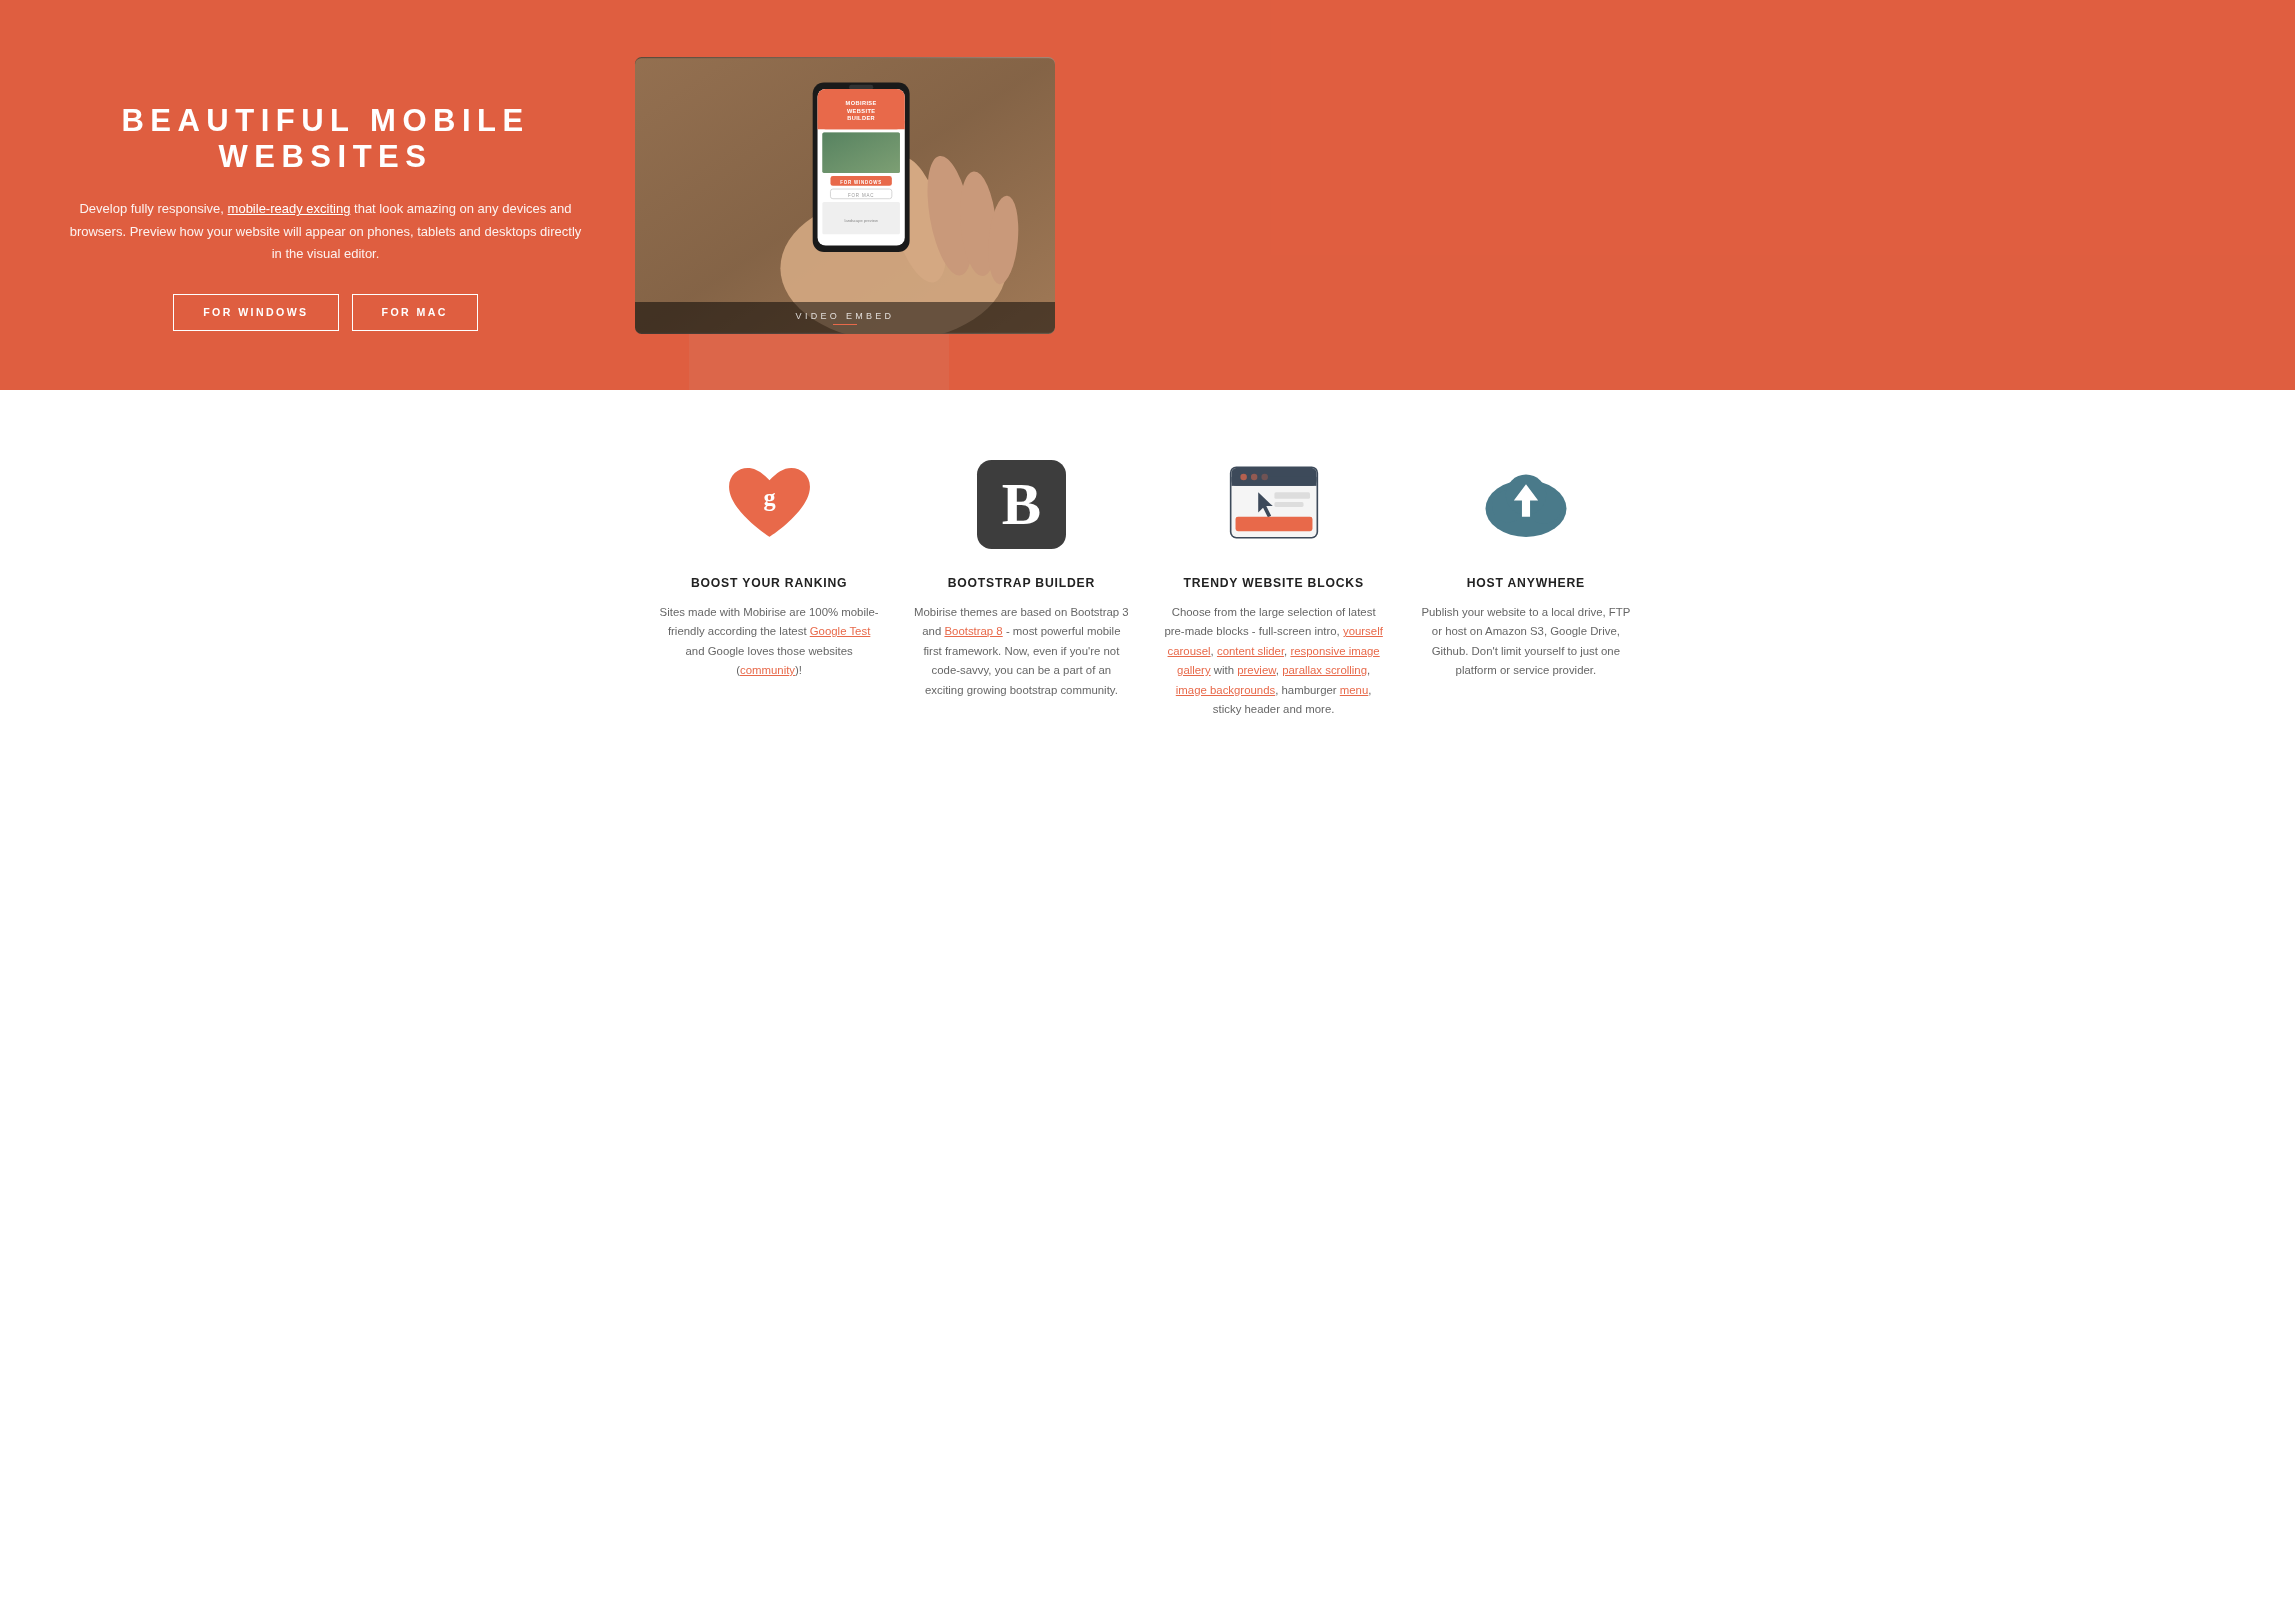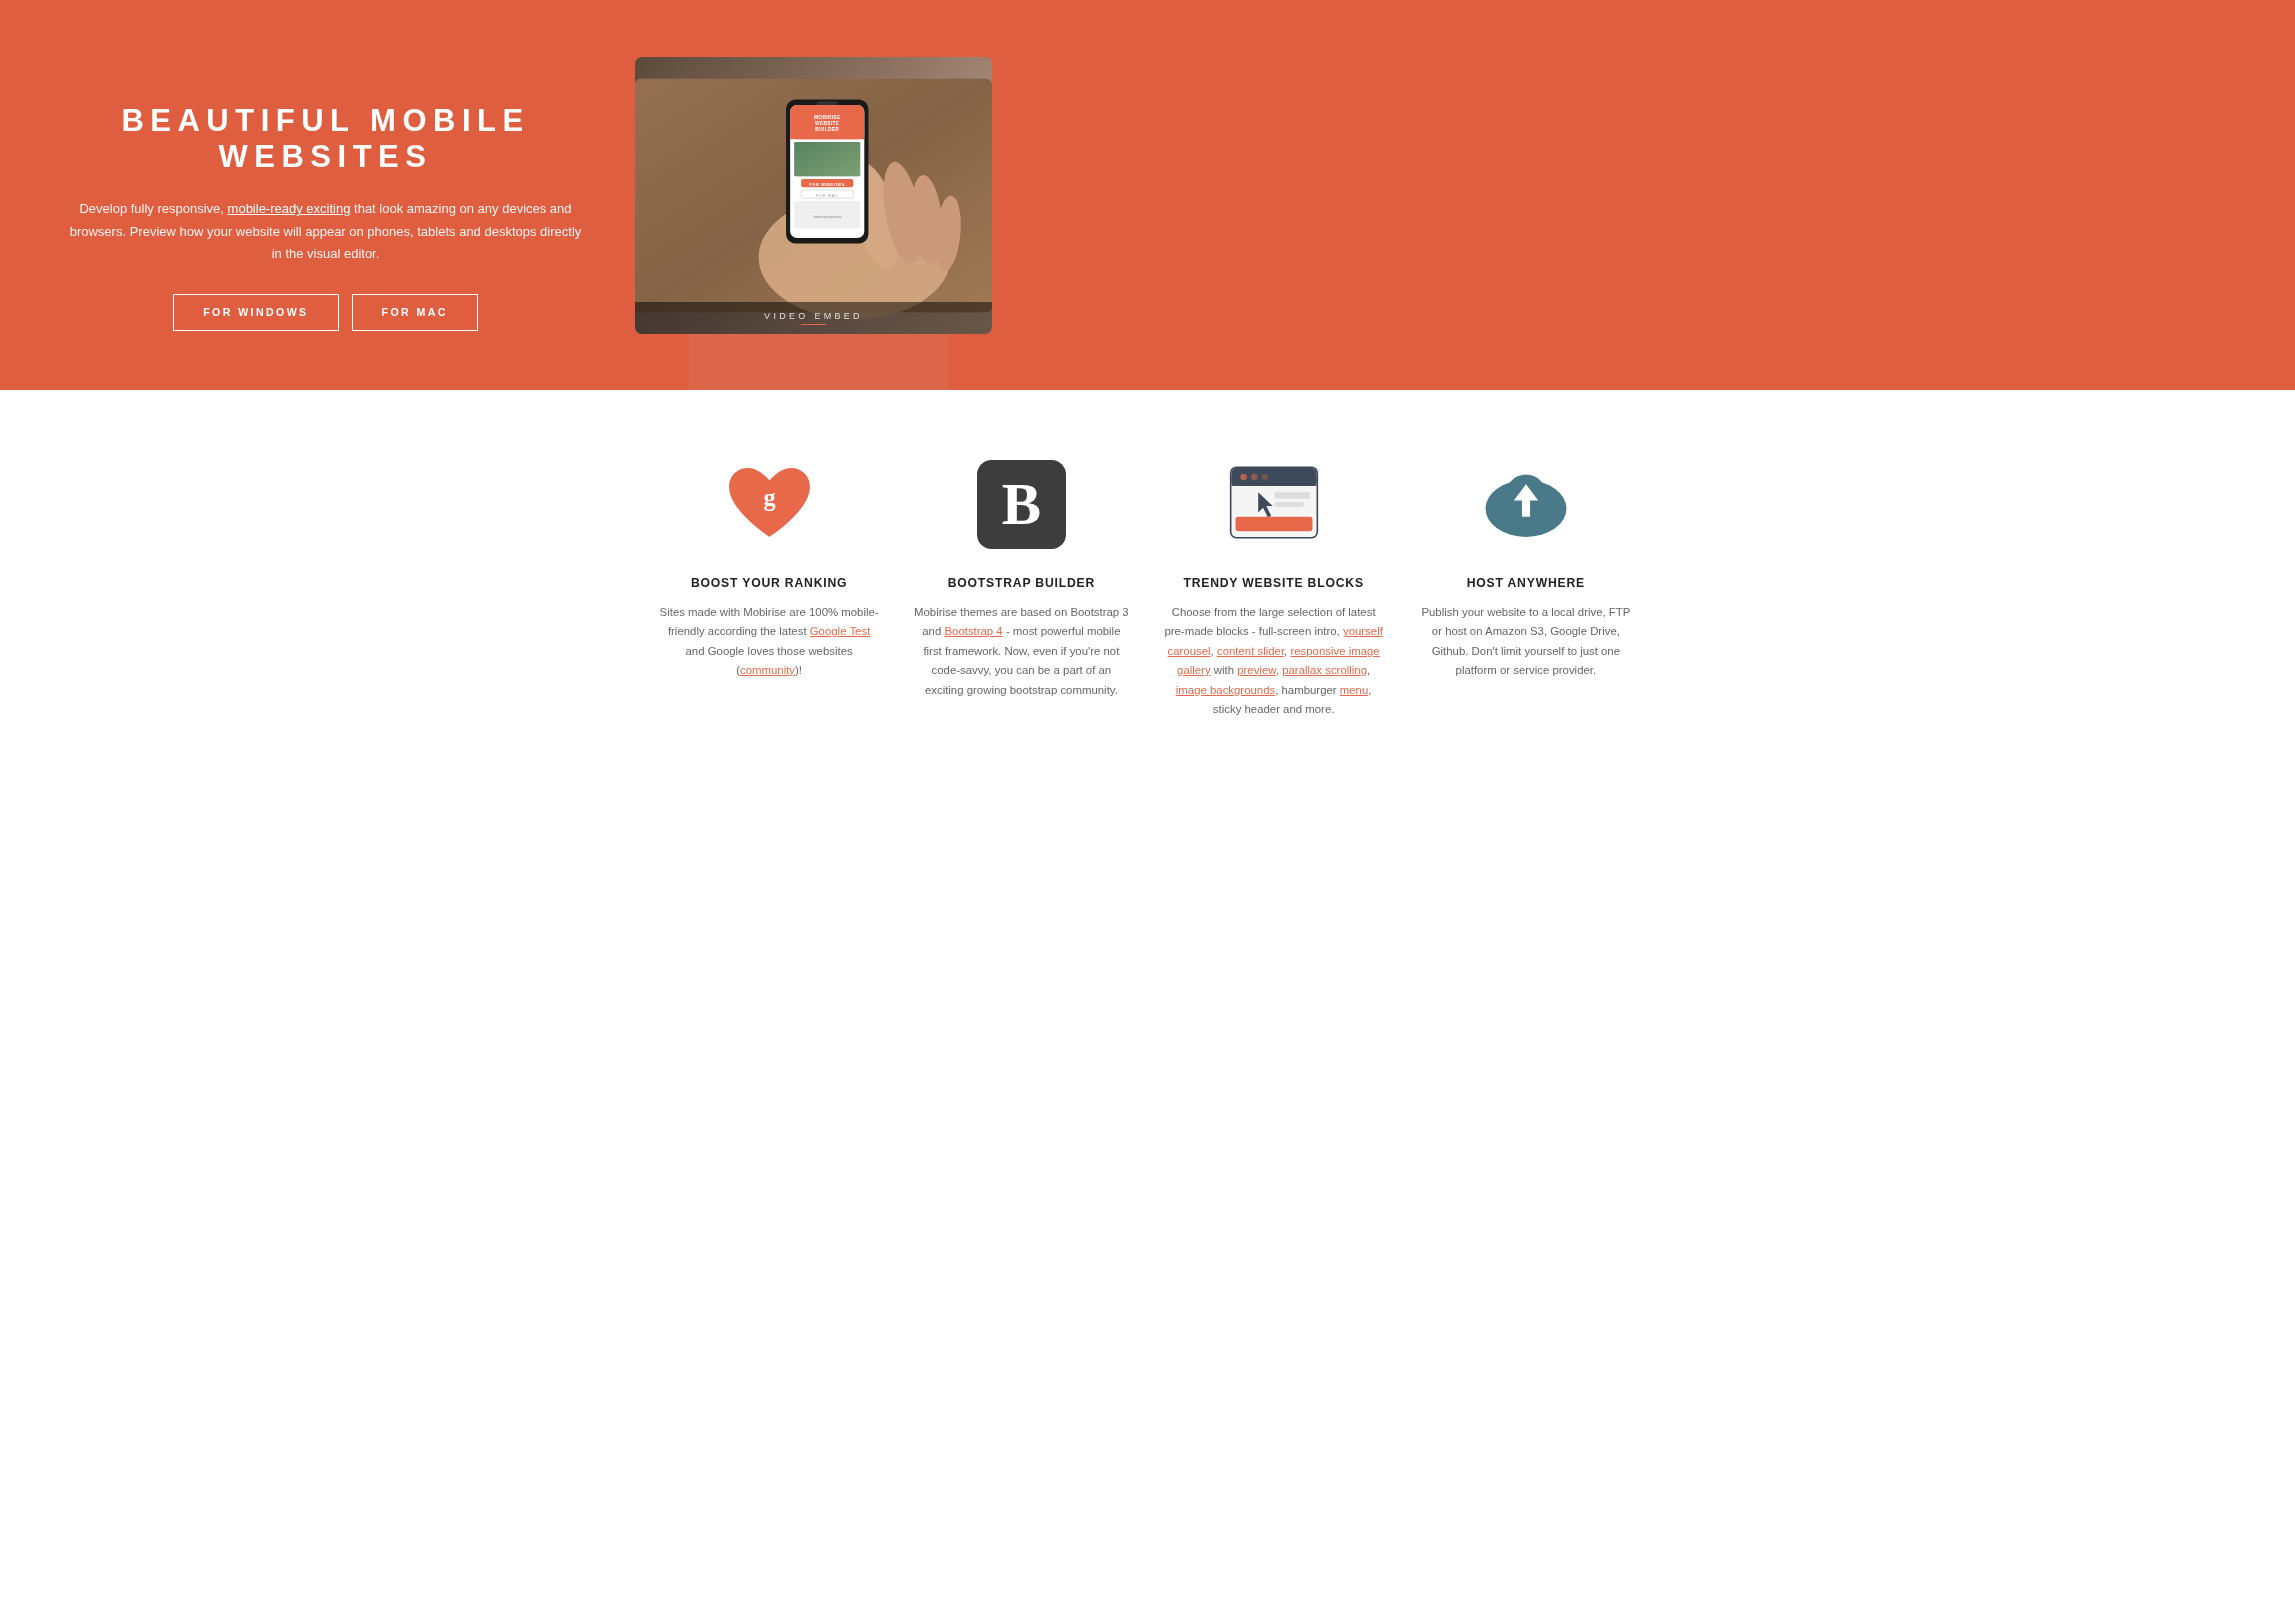--- a/index.html
+++ b/index.html
@@ -81,21 +81,21 @@
       text-transform: uppercase;
       cursor: pointer;
       transition: background 0.2s;
     }
 
     .hero-image {
       flex-shrink: 0;
       width: 423px;
     }
     .hero-phone-mockup {
-      width: 357px;
+      width: 420px;
       height: 277px;
       background: linear-gradient(135deg, #5a4a3a 0%, #8a7060 40%, #b09080 70%, #d0b090 100%);
       border-radius: 6.5px;
       position: relative;
       overflow: hidden;
       display: flex;
       align-items: center;
       justify-content: center;
     }
 
@@ -287,21 +287,21 @@
         Sites made with Mobirise are 100% mobile-friendly according the latest <a href="#">Google Test</a> and Google loves those websites (<a href="#">community</a>)!
       </p>
     </div>
 
     <div class="feature-item">
       <div class="feature-icon">
         <div class="icon-bootstrap">B</div>
       </div>
       <h3 class="feature-title">BOOTSTRAP BUILDER</h3>
       <p class="feature-desc">
-        Mobirise themes are based on Bootstrap 3 and <a href="#">Bootstrap 4</a> - most powerful mobile first framework. Now, even if you're not code-savvy, you can be a part of an exciting growing bootstrap community.
+        Mobirise themes are based on Bootstrap 3 and <a href="#">Bootstrap 8</a> - most powerful mobile first framework. Now, even if you're not code-savvy, you can be a part of an exciting growing bootstrap community.
       </p>
     </div>
 
     <div class="feature-item">
       <div class="feature-icon">
         <svg class="icon-browser" viewBox="0 0 115 100" xmlns="http://www.w3.org/2000/svg">
 
           <rect x="5" y="5" width="105" height="85" rx="6" fill="none" stroke="#3d4a5a" stroke-width="4"></rect>
           <rect x="5" y="5" width="105" height="85" rx="6" fill="#f5f5f5"></rect>
 

